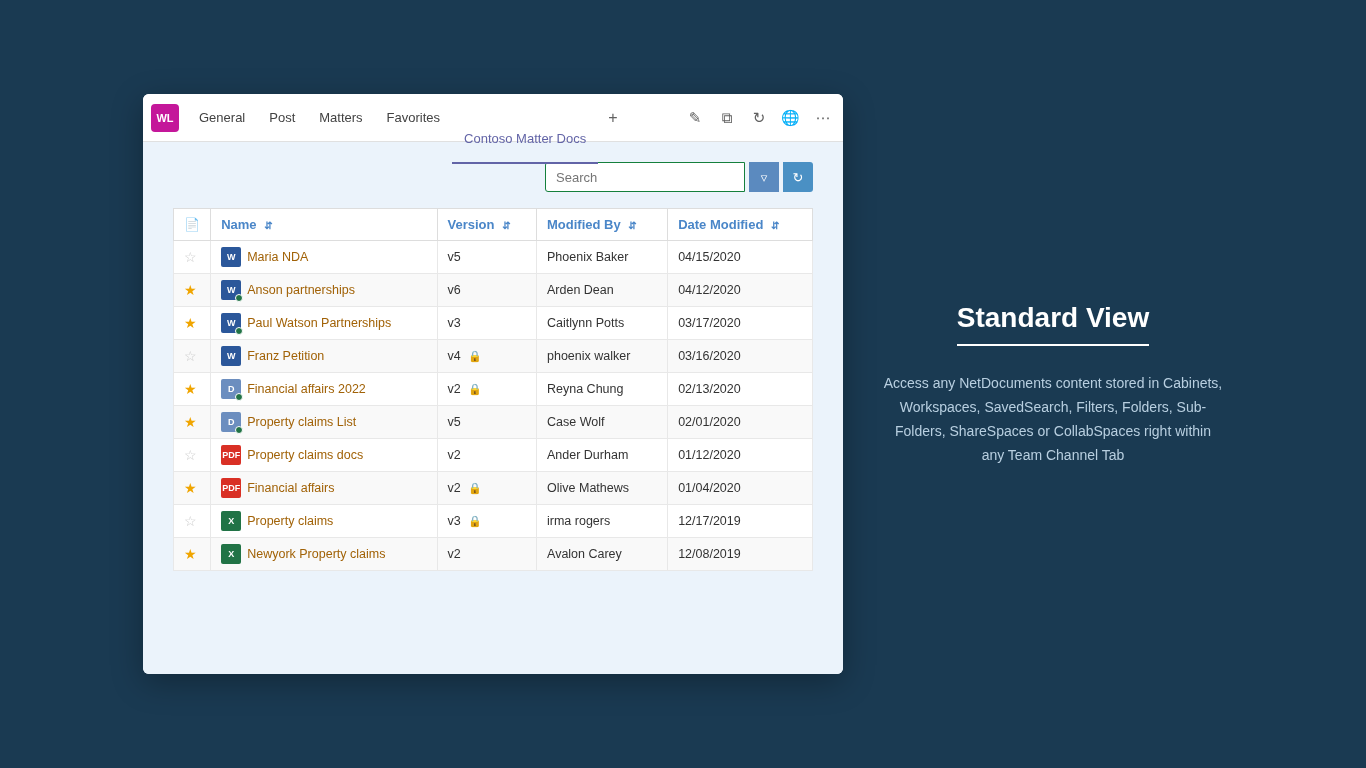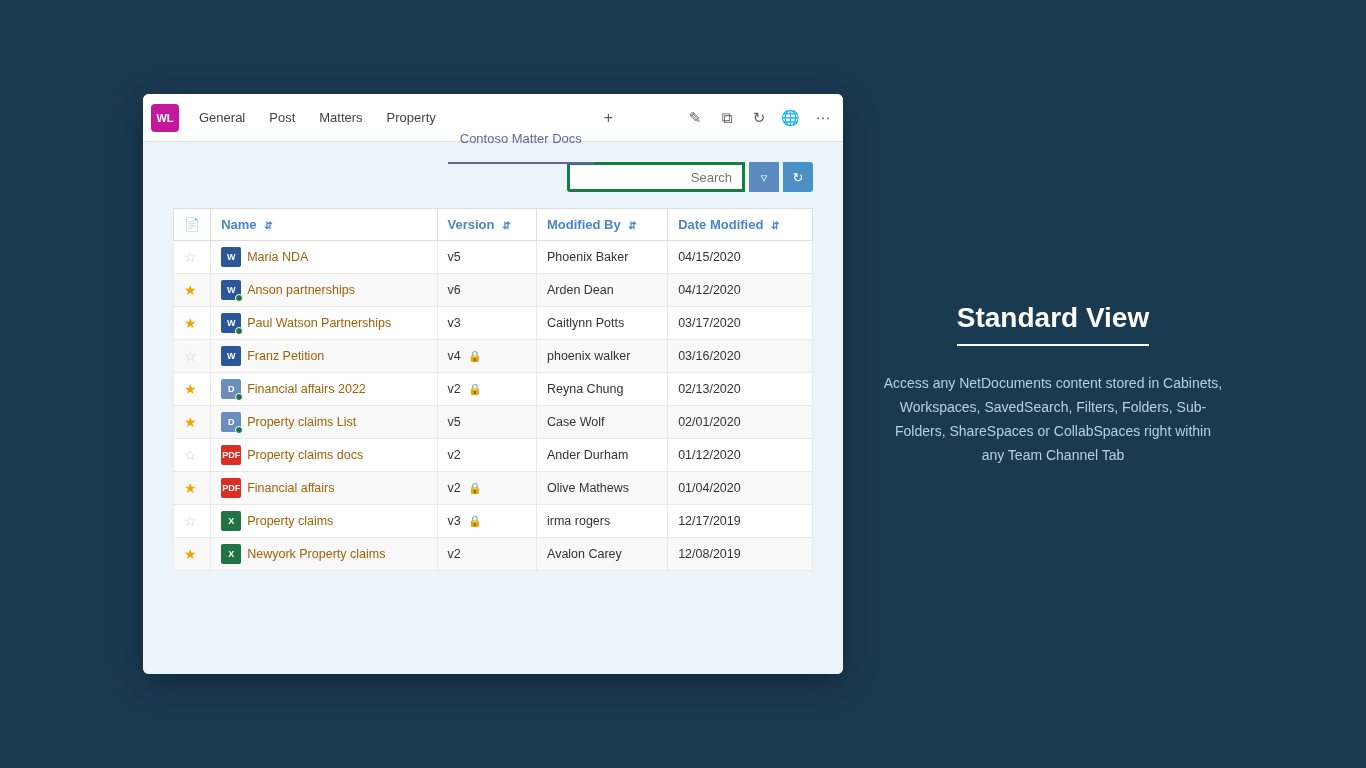--- a/index.html
+++ b/index.html
@@ -120,30 +120,29 @@
 
     
     .search-area {
       display: flex;
       justify-content: flex-end;
       margin-bottom: 16px;
       gap: 4px;
     }
 
     .search-input {
-      width: 178px;
+      width: 200px;
       height: 30px;
-      border: 3px solid #15803d;
+      border: 1px solid #15803d;
       border-radius: 3px 0 0 3px;
       padding: 0 10px;
       font-size: 13px;
       color: #333;
       outline: none;
       background: #fff;
-      text-align: right;
     }
 
     .search-filter-btn {
       width: 30px;
       height: 30px;
       background: #5b8abf;
       border: none;
       display: flex;
       align-items: center;
       justify-content: center;
@@ -315,21 +314,21 @@
 <div class="main-container">
 
   <div class="teams-window">
 
     <div class="tab-bar">
       <div class="tab-bar-logo">WL</div>
 
       <div class="tab">General</div>
       <div class="tab">Post</div>
       <div class="tab">Matters</div>
-      <div class="tab">Property</div>
+      <div class="tab">Favorites</div>
       <div class="tab active">Contoso Matter Docs</div>
       <div class="tab-plus">+</div>
 
       <div class="tab-bar-actions">
         <div class="tab-bar-icon">✎</div>
         <div class="tab-bar-icon">⧉</div>
         <div class="tab-bar-icon">↻</div>
         <div class="tab-bar-icon">🌐</div>
         <div class="tab-bar-icon">⋯</div>
       </div>

